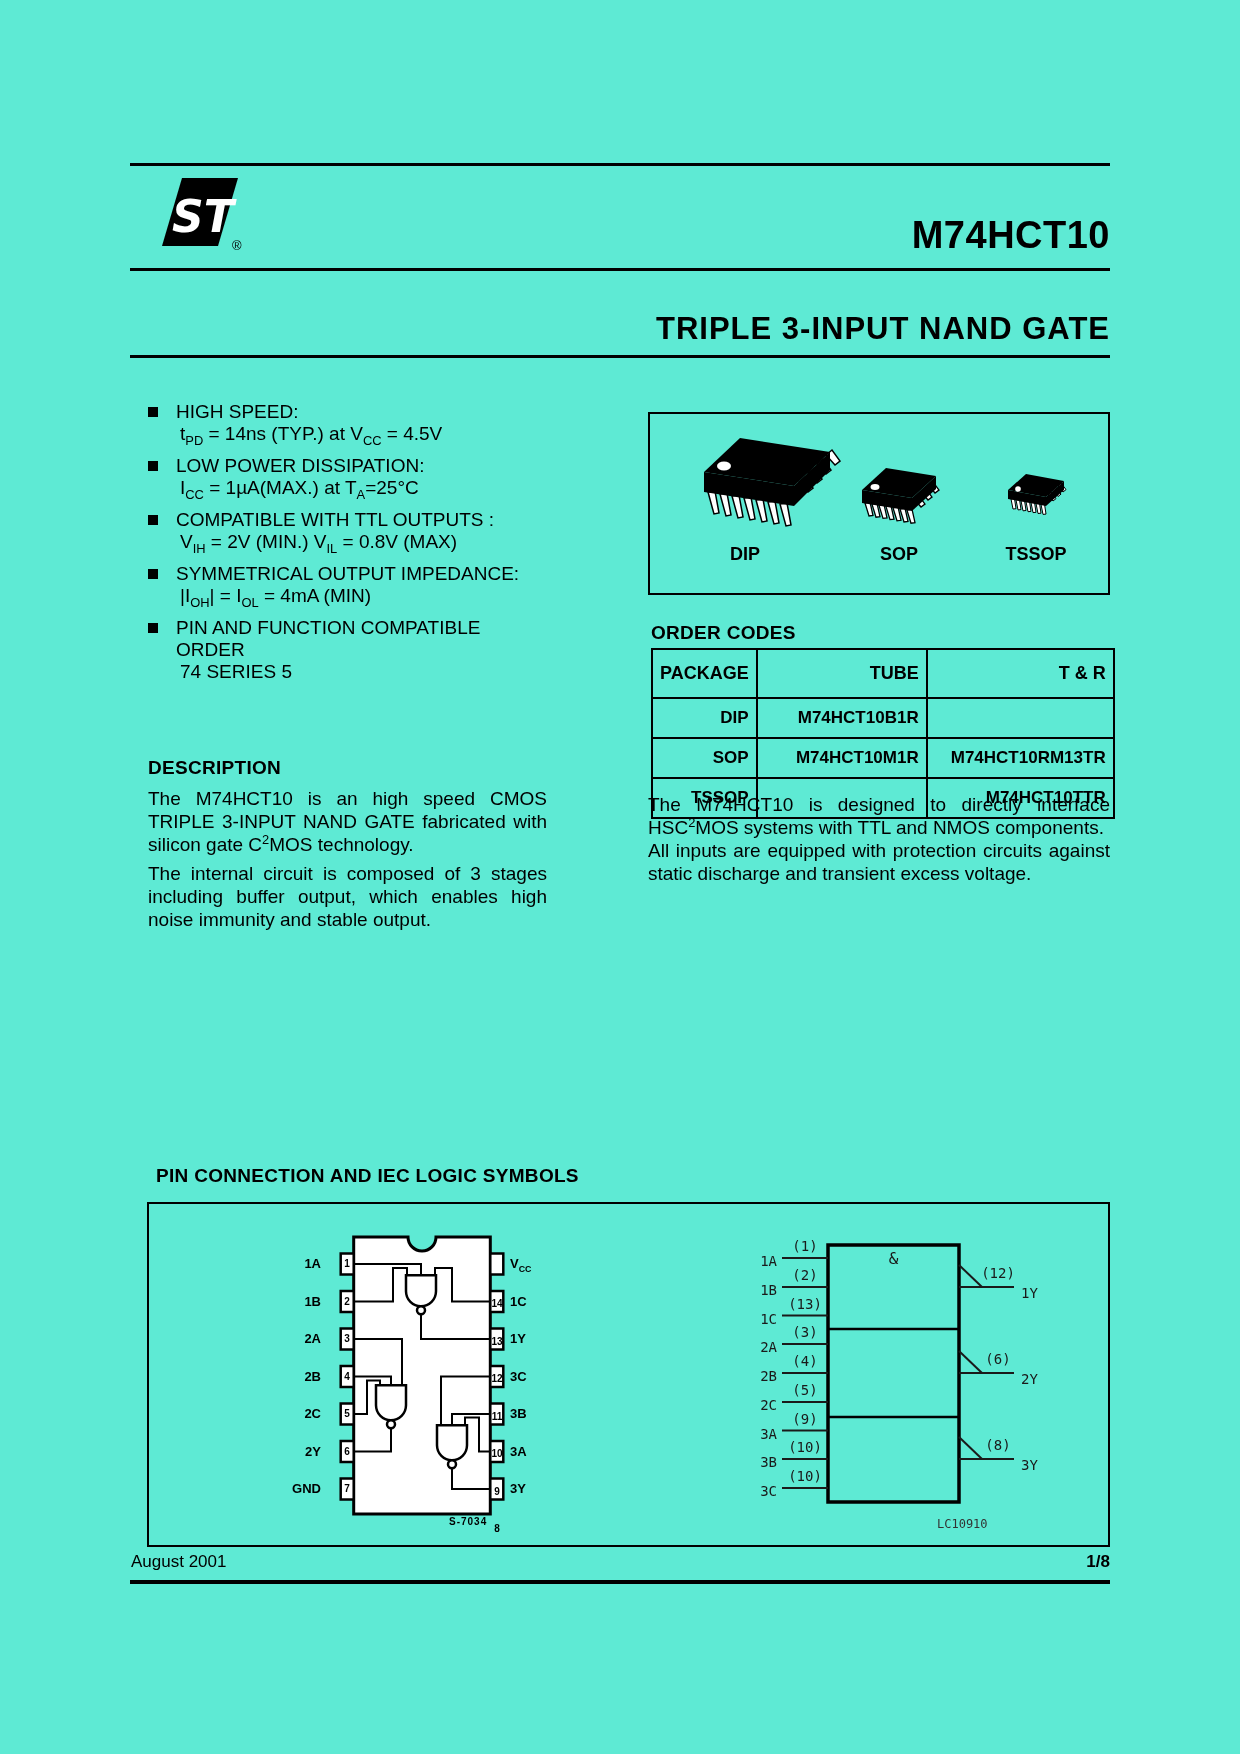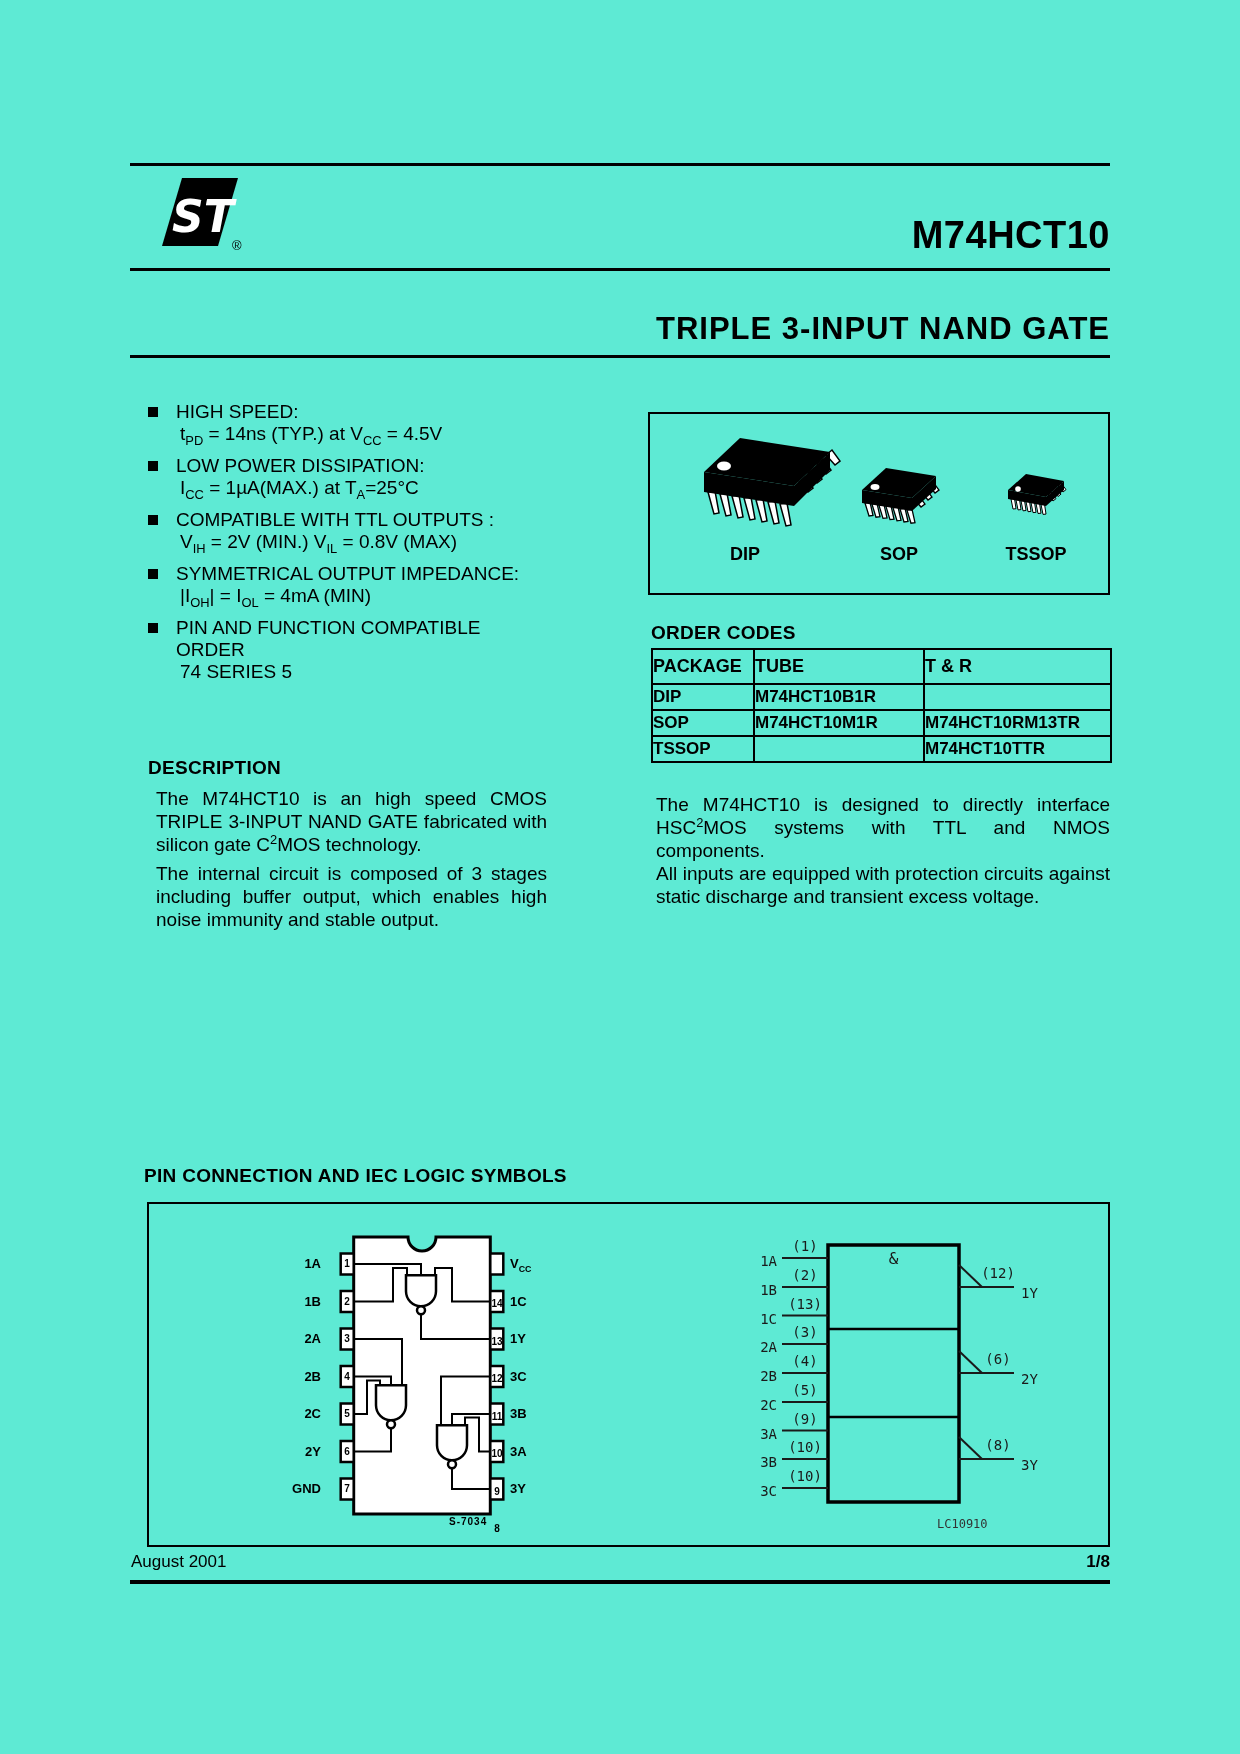--- a/index.html
+++ b/index.html
@@ -20,34 +20,34 @@
     font-size:31px; font-weight:bold; letter-spacing:1px;
   }
   .reg-mark { position:absolute; left:232px; top:238px; font-size:13px; }
   
   .features { position:absolute; left:148px; top:401px; width:404px; }
   .feature { position:relative; padding-left:28px; margin-bottom:10px;
              font-size:19px; line-height:22px; }
   .feature .bullet { position:absolute; left:0; top:6px; width:10px; height:10px; background:#000; }
   .feature .detail { padding-left:4px; }
   .section-heading { position:absolute; font-size:19px; font-weight:bold; letter-spacing:0.3px; }
-  .para { font-size:19px; line-height:23px; text-align:justify; margin:0 0 6px 8px; }
+  .para { font-size:19px; line-height:23px; text-align:justify; margin:0 0 6px 0; }
   .desc-paras  { position:absolute; left:148px; top:787px; width:399px; }
   .right-paras { position:absolute; left:648px; top:793px; width:462px; }
   .right-paras .para { margin-bottom:0; }
   
   .pkgbox { position:absolute; left:648px; top:412px; width:462px; height:183px;
             border:2.5px solid #000; box-sizing:border-box; }
   .pkg-label { position:absolute; font-size:18px; font-weight:bold; text-align:center; width:90px; }
   .pkg-chip { position:absolute; }
   
   .oc-table { position:absolute; left:651px; top:648px; border-collapse:collapse; table-layout:fixed; }
   .oc-table th, .oc-table td {
-    border:2.5px solid #000; text-align:left; vertical-align:middle;
-    padding:0; overflow:hidden; white-space:nowrap;
+    border:2.5px solid #000; text-align:right; vertical-align:middle;
+    padding:7px; overflow:hidden; white-space:nowrap;
   }
   .oc-table th { height:33px; font-size:18px; font-weight:bold; }
   .oc-table td { height:24px; font-size:17px; font-weight:bold; }
   
   .figbox { position:absolute; left:147px; top:1202px; width:963px; height:345px;
             border:2.5px solid #000; box-sizing:border-box; }
   .figbox svg.diagram { position:absolute; left:0; top:0; }
   .dn  { position:absolute; font-size:13px; font-weight:bold; line-height:16px; height:16px; }
   .dnl { left:100px; width:72px; text-align:right; }
   .dnr { left:361px; width:72px; text-align:left; }
@@ -206,21 +206,21 @@
   <div class="desc-paras">
     <p class="para">The M74HCT10 is an high speed CMOS TRIPLE 3-INPUT NAND GATE fabricated with silicon gate C<sup>2</sup>MOS technology.</p>
     <p class="para">The internal circuit is composed of 3 stages including buffer output, which enables high noise immunity and stable output.</p>
   </div>
 
   <div class="right-paras">
     <p class="para">The M74HCT10 is designed to directly interface HSC<sup>2</sup>MOS systems with TTL and NMOS components.</p>
     <p class="para">All inputs are equipped with protection circuits against static discharge and transient excess voltage.</p>
   </div>
 
-  <div class="section-heading" style="left:144px; top:1165px;">PIN CONNECTION AND IEC LOGIC SYMBOLS</div>
+  <div class="section-heading" style="left:156px; top:1165px;">PIN CONNECTION AND IEC LOGIC SYMBOLS</div>
 
   <div class="figbox">
     <svg class="diagram" width="958" height="340" viewBox="0 0 958 340">
 
       <path d="M204.7 33 L259 33 A14 14 0 0 0 287 33 L341.3 33 L341.3 310 L204.7 310 Z" fill="#fff" stroke="#000" stroke-width="3"></path>
 
       <g fill="#fff" stroke="#000" stroke-width="2.5">
         <rect x="191.7" y="49.5" width="13" height="21"></rect>
         <rect x="191.7" y="87" width="13" height="21"></rect>
         <rect x="191.7" y="124.5" width="13" height="21"></rect>

